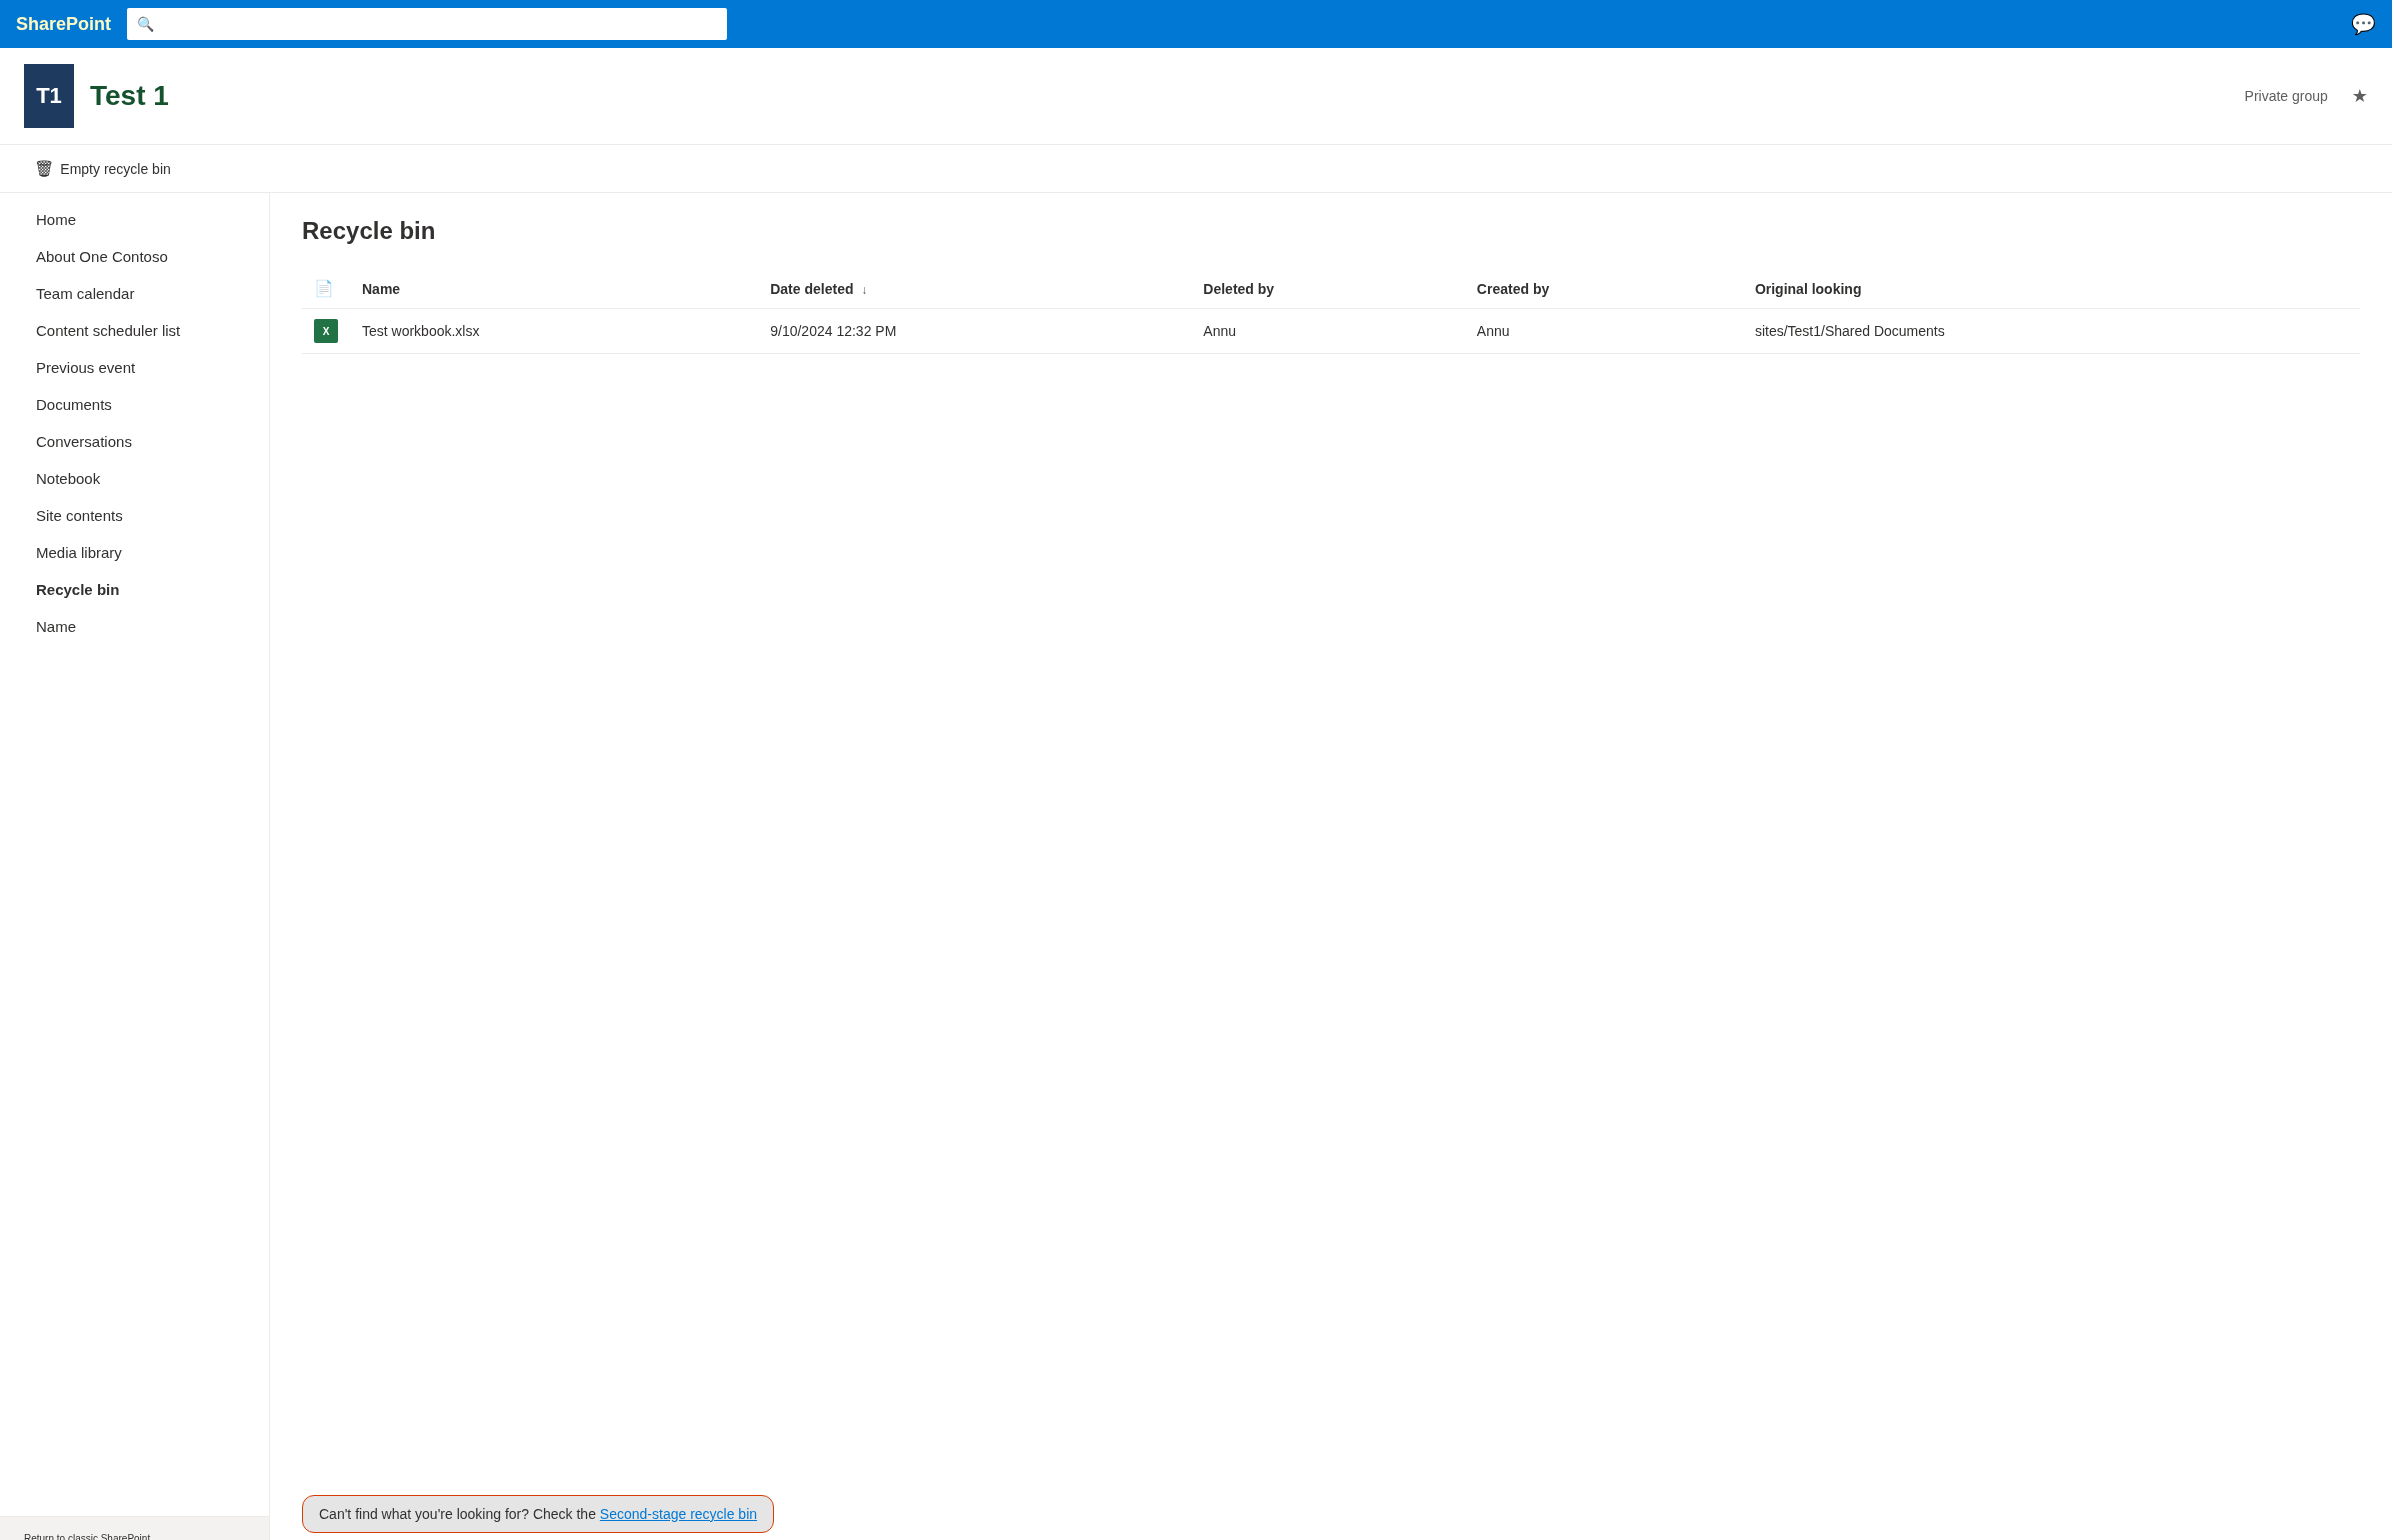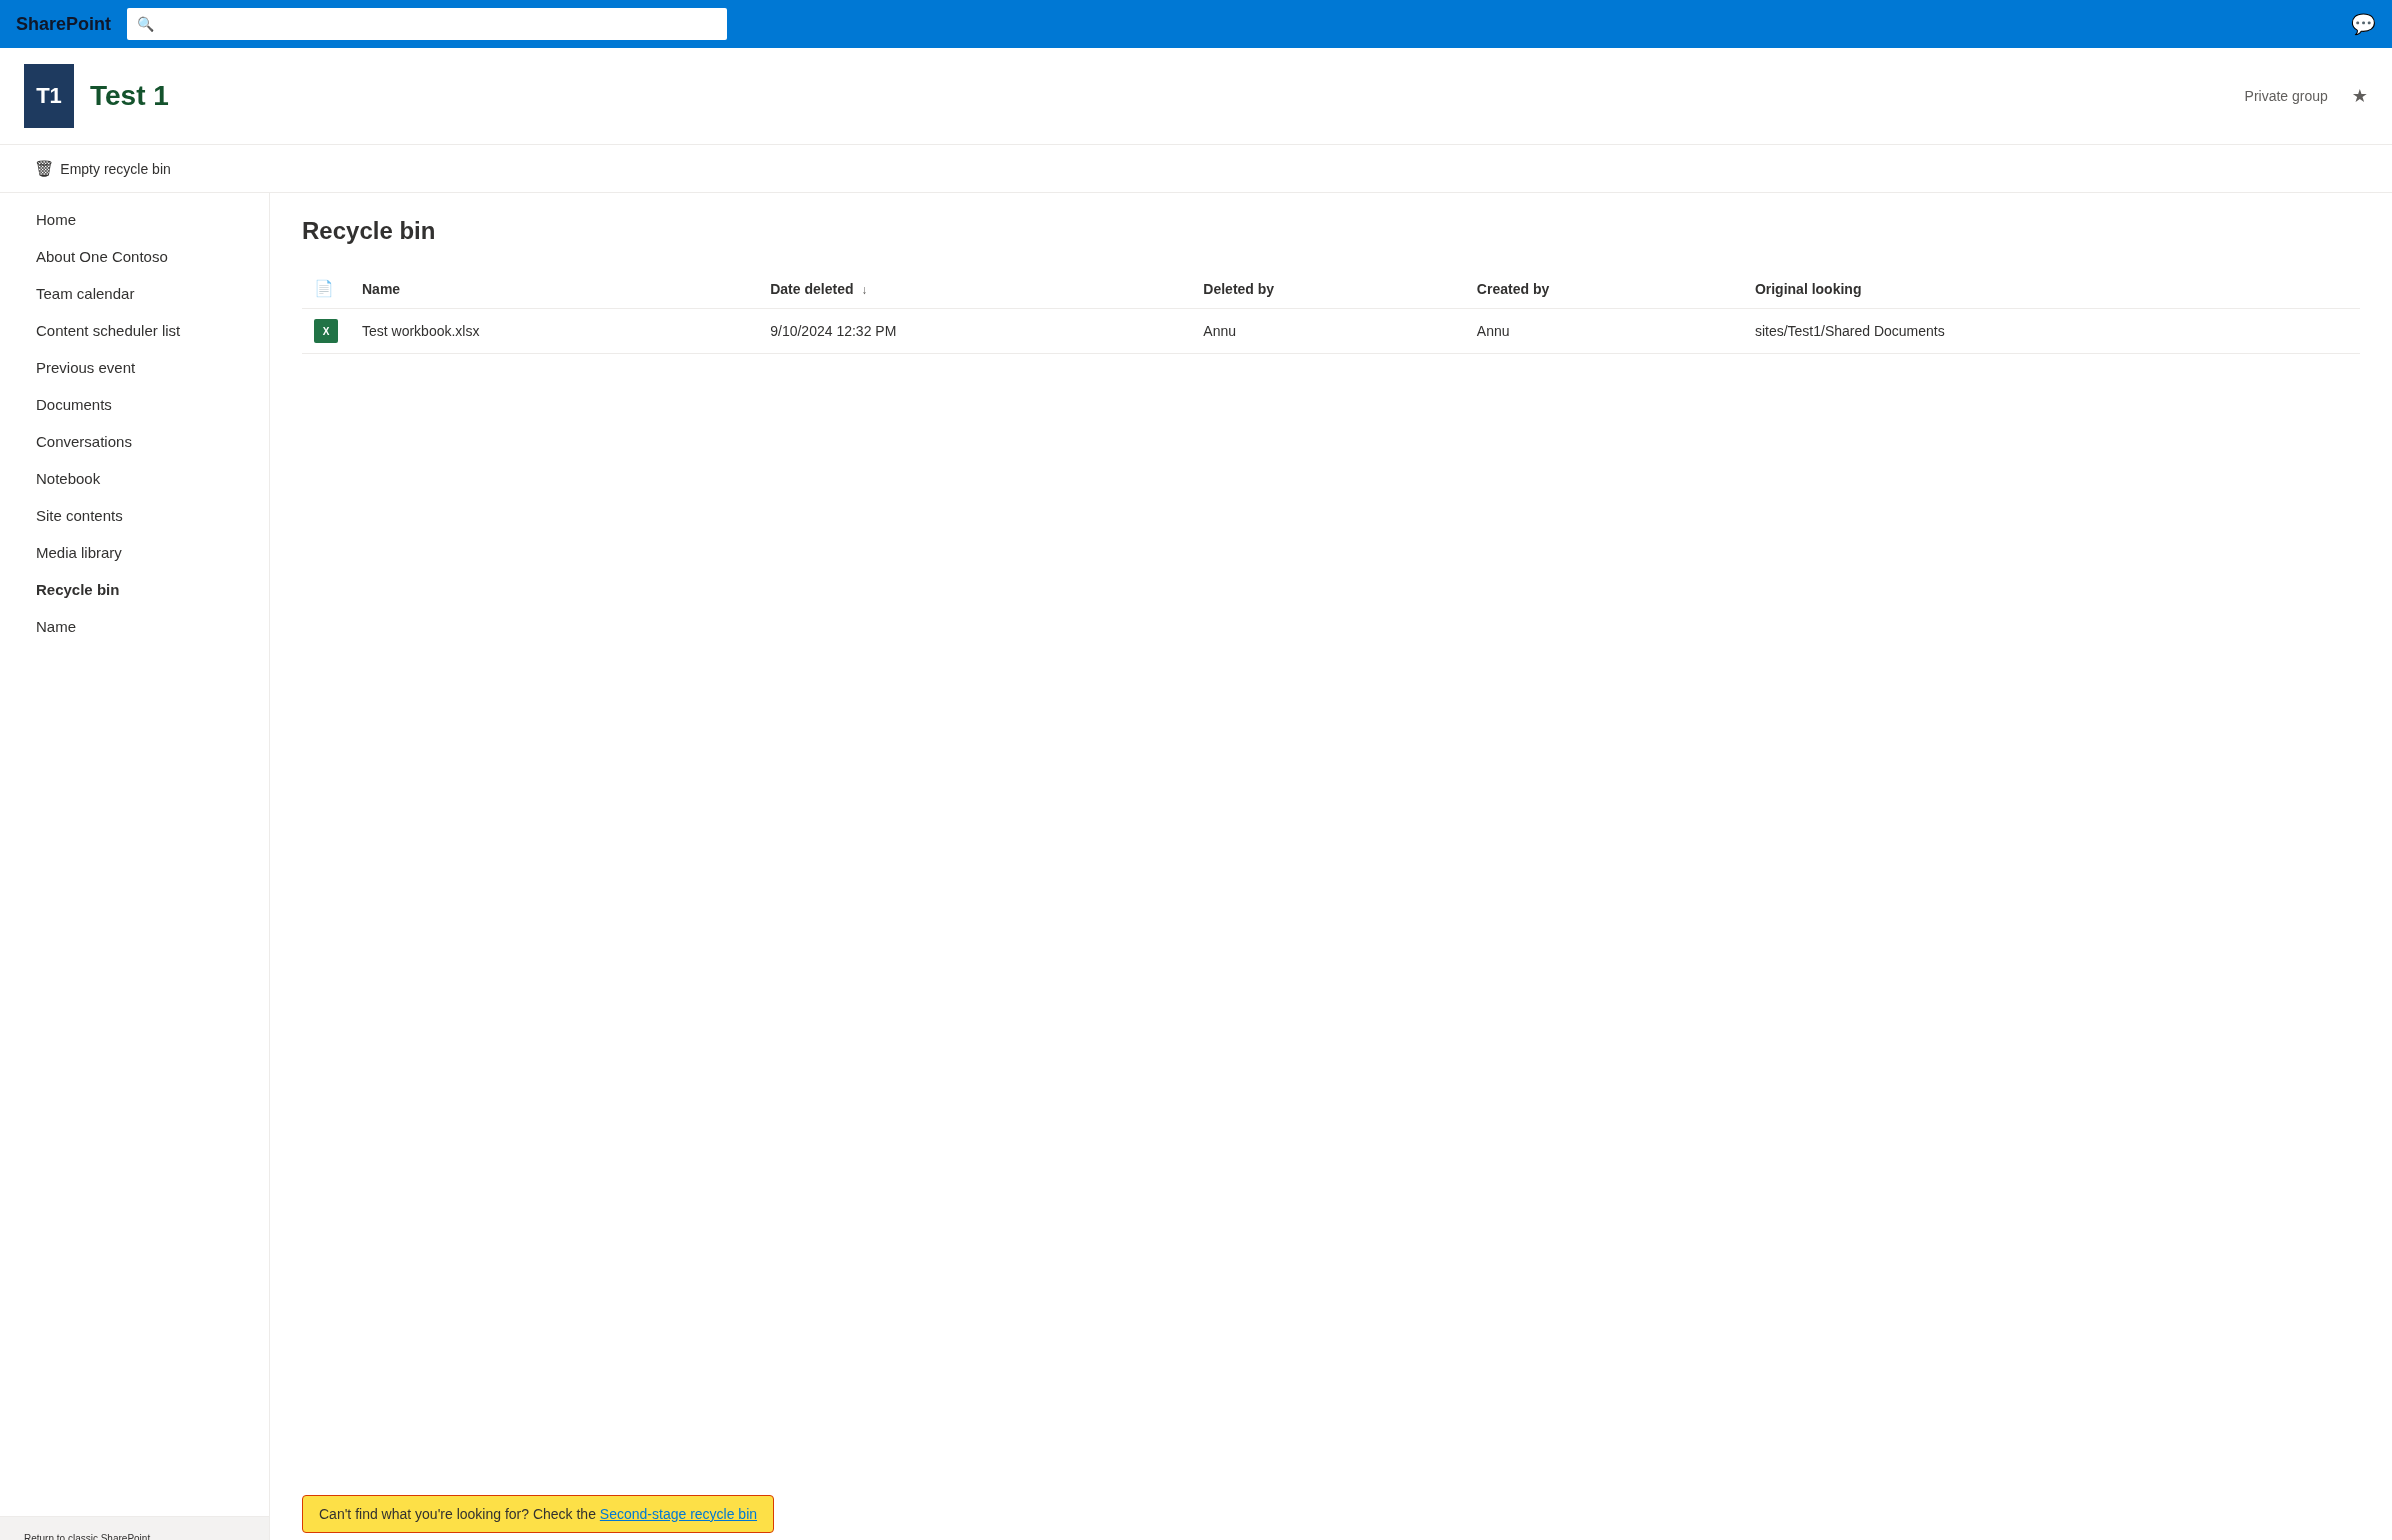--- a/index.html
+++ b/index.html
@@ -8,21 +8,21 @@
     
     .topbar {
       background: #0078d4;
       height: 48px;
       display: flex;
       align-items: center;
       padding: 0 16px;
       gap: 16px;
     }
     .topbar-logo {
-      color: #0f172a;
+      color: #fef9c3;
       font-size: 18px;
       font-weight: 600;
       white-space: nowrap;
     }
     .topbar-search {
       flex: 1;
       max-width: 600px;
       margin: 0 auto;
       position: relative;
     }
@@ -202,25 +202,25 @@
     .original-location { color: #a19f9d; font-size: 13px; }
 
     
     .bottom-notice {
       margin-top: auto;
       padding-top: 24px;
     }
     .notice-box {
       display: inline-block;
       border: 1px solid #d83b01;
-      border-radius: 4px;
+      border-radius: 12px;
       padding: 10px 16px;
       font-size: 14px;
       color: #323130;
-      background: #fde047;
+      background: #e5e5e5;
     }
     .notice-link {
       color: #0078d4;
       text-decoration: underline;
       cursor: pointer;
     }
   </style>
 </head>
 <body>
 

